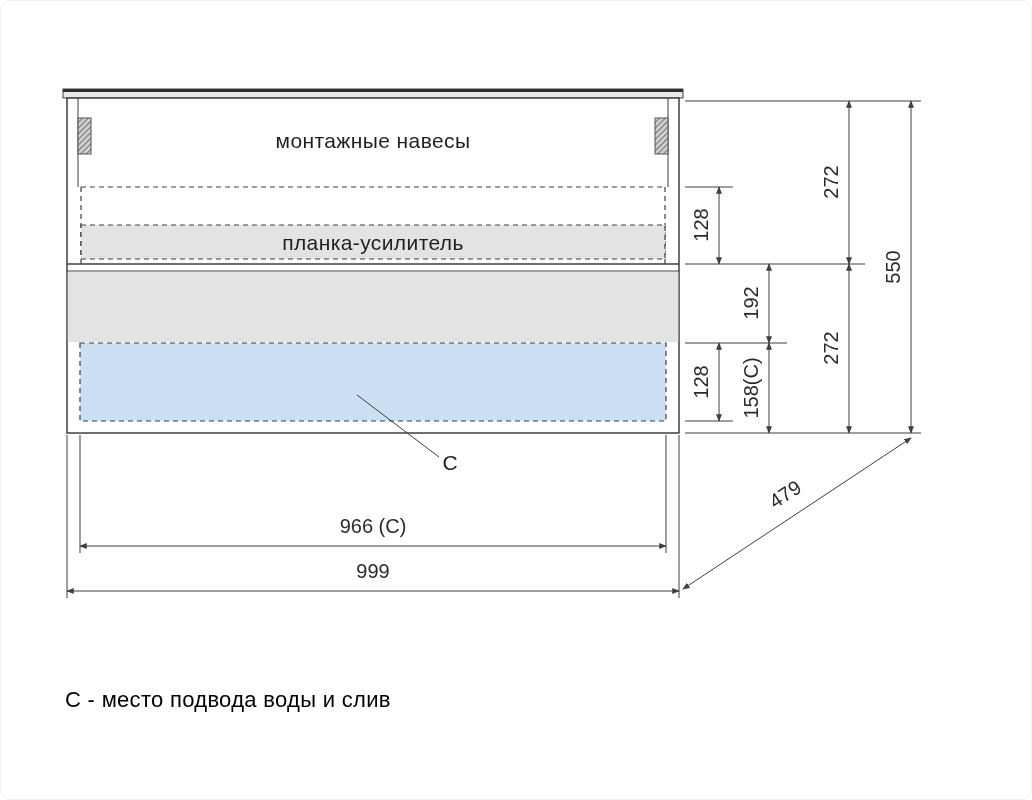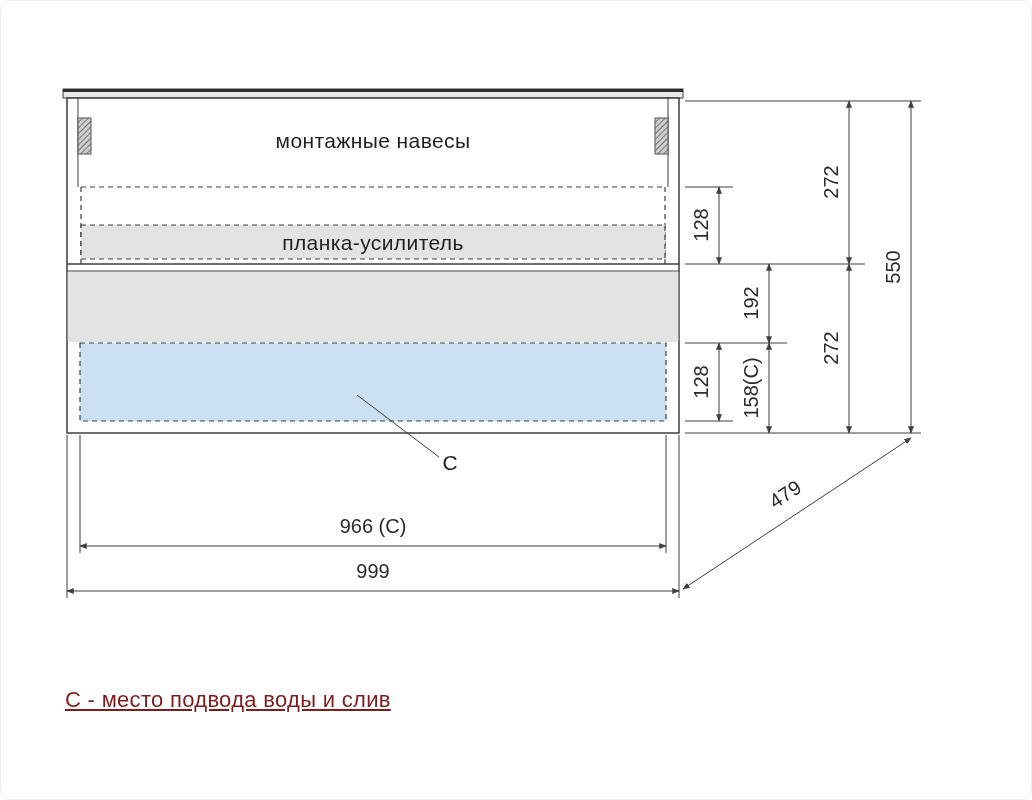--- a/index.html
+++ b/index.html
@@ -34,23 +34,22 @@
   .cmark {
     font-family: "Liberation Sans", sans-serif;
     font-size: 21px;
     fill: #1f1f1f;
   }
   #footnote {
     position: absolute;
     left: 64px;
     top: 686px;
     font-size: 22px;
-    color: #7f1d1d;
+    color: #000000;
     letter-spacing: 0.3px;
-    text-decoration: underline;
   }
 </style>
 </head>
 <body>
 
 <div id="page-root">
   <svg width="1032" height="800" viewBox="0 0 1032 800">
     <defs>
       <marker id="arr" viewBox="0 0 10 10" refX="9" refY="5" markerWidth="7.5" markerHeight="7.5" orient="auto-start-reverse">
         <path d="M0,1 L10,5 L0,9 z" fill="#3f3f3f"></path>

